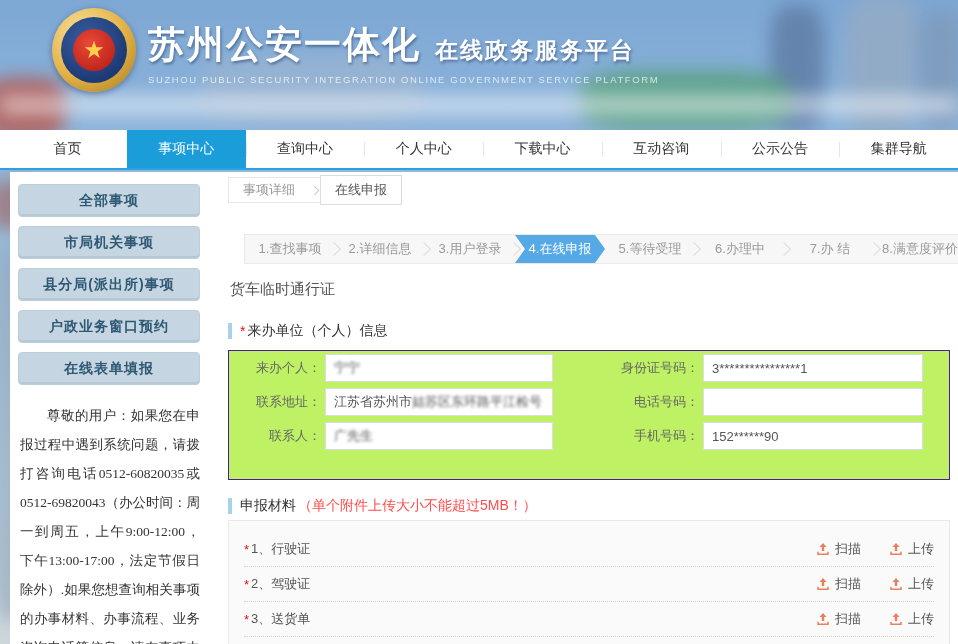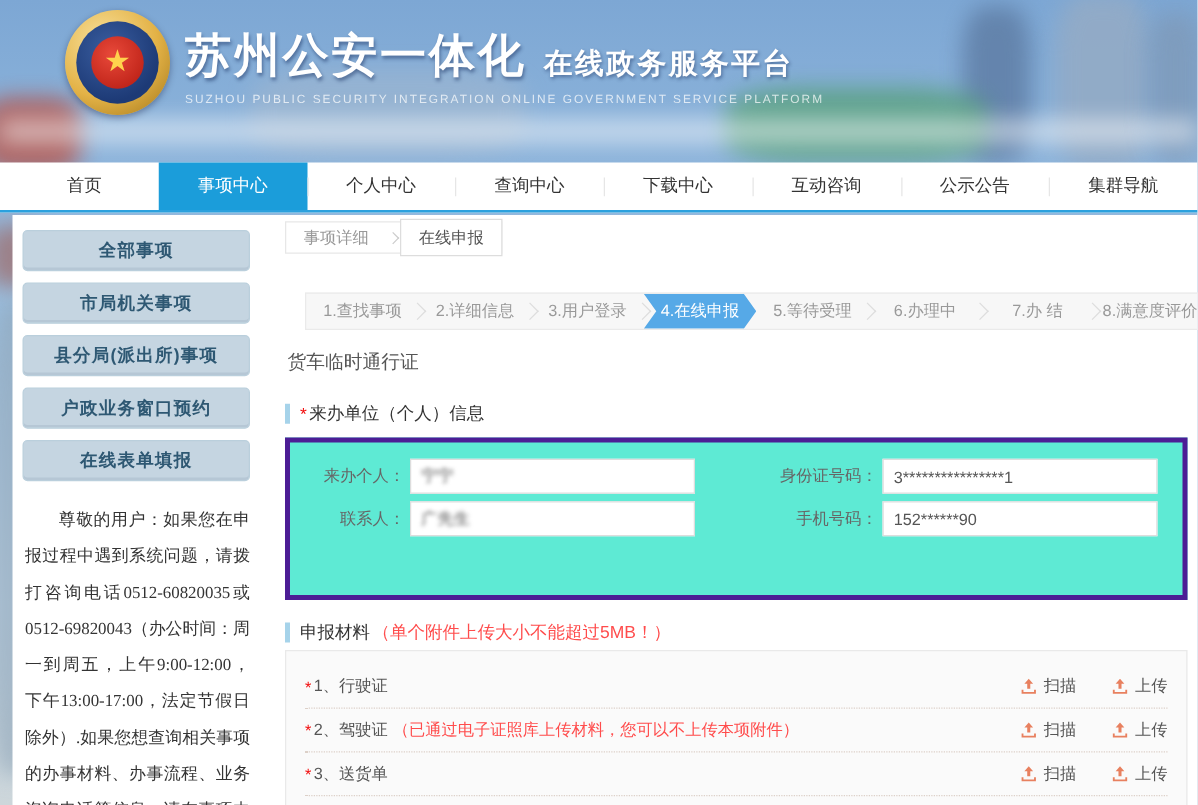--- a/index.html
+++ b/index.html
@@ -85,21 +85,21 @@
   .page-title { position:absolute; left:2px; top:108px; font-size:15px; color:#555; }
   
   .section-hd { position:absolute; left:0; display:flex; align-items:center;
                 font-size:14px; color:#333; }
   .section-hd .bar { width:4px; height:16px; background:#a6d3ea; margin-right:8px; }
   .req { color:#f20d0d; margin-right:2px; }
   .warn { color:#ff4c4c; margin-left:2px; }
   .hd1 { top:150px; } .hd2 { top:325px; }
   
   .panel-form { position:absolute; left:0; top:178px; width:722px; height:130px;
-                background:#5eead4; border:4px solid #4c1d95; padding-top:10px; }
+                background:#bef264; border:1px solid #4c1d95; padding-top:0; }
   .f-row { display:flex; align-items:center; height:34px; }
   .f-label { width:92px; text-align:right; font-size:13px; color:#666; white-space:nowrap; }
   .f-input { width:228px; height:28px; background:#fff; border:1px solid #ddd; margin-left:4px;
              display:flex; align-items:center; padding:0 8px; font-size:13px; color:#555;
              overflow:hidden; white-space:nowrap; cursor:text; }
   .f-label2 { width:146px; text-align:right; font-size:13px; color:#666; white-space:nowrap; }
   .f-input2 { width:220px; height:28px; background:#fff; border:1px solid #ddd; margin-left:4px;
               display:flex; align-items:center; padding:0 8px; font-size:13px; color:#555;
               overflow:hidden; white-space:nowrap; cursor:text; }
   .redacted { filter:blur(1.6px); }
@@ -139,22 +139,22 @@
       <span class="brand-cn">苏州公安一体化</span>
       <span class="brand-sub">在线政务服务平台</span>
     </div>
     <div class="brand-en">SUZHOU PUBLIC SECURITY INTEGRATION ONLINE GOVERNMENT SERVICE PLATFORM</div>
   </div>
 </div>
 
 <div class="nav">
   <div class="nav-item">首页</div>
   <div class="nav-item active">事项中心</div>
+  <div class="nav-item">查询中心</div>
   <div class="nav-item">个人中心</div>
-  <div class="nav-item">查询中心</div>
   <div class="nav-item">下载中心</div>
   <div class="nav-item">互动咨询</div>
   <div class="nav-item">公示公告</div>
   <div class="nav-item">集群导航</div>
 </div>
 
 <div class="content">
 
   <div class="sidebar">
     <div class="side-btn">全部事项</div>
@@ -197,20 +197,31 @@
         <span class="f-label">来办个人：</span>
         <div class="f-input">
           <span class="redacted">宁宁</span>
         </div>
         <span class="f-label2">身份证号码：</span>
         <div class="f-input2">
           <span>3****************1</span>
         </div>
       </div>
       <div class="f-row">
+        <span class="f-label">联系地址：</span>
+        <div class="f-input">
+          <span>江苏省苏州市</span>
+            <span class="redacted">姑苏区东环路平江检号</span>
+        </div>
+        <span class="f-label2">电话号码：</span>
+        <div class="f-input2">
+          <span></span>
+        </div>
+      </div>
+      <div class="f-row">
         <span class="f-label">联系人：</span>
         <div class="f-input">
           <span class="redacted">广先生</span>
         </div>
         <span class="f-label2">手机号码：</span>
         <div class="f-input2">
           <span>152******90</span>
         </div>
       </div>
     </div>
@@ -241,21 +252,20 @@
                 <path d="M2.3 11.2 V14 H13.7 V11.2" fill="none" stroke="#e8805f" stroke-width="1.7"></path>
               </svg>
             <span>上传</span>
           </span>
         </div>
       </div>
 
       <div class="m-row">
         <span class="req">*</span>
         <span class="m-name">2、驾驶证</span>
-        <span class="m-note">（已通过电子证照库上传材料，您可以不上传本项附件）</span>
         <div class="m-actions">
           <span class="m-btn">
             <svg width="14" height="14" viewBox="0 0 16 16">
                 <path d="M8 1.2 L12 5.8 H9.4 V10.2 H6.6 V5.8 H4 Z" fill="#e8805f"></path>
                 <path d="M2.3 11.2 V14 H13.7 V11.2" fill="none" stroke="#e8805f" stroke-width="1.7"></path>
               </svg>
             <span>扫描</span>
           </span>
           <span class="m-btn">
             <svg width="14" height="14" viewBox="0 0 16 16">

